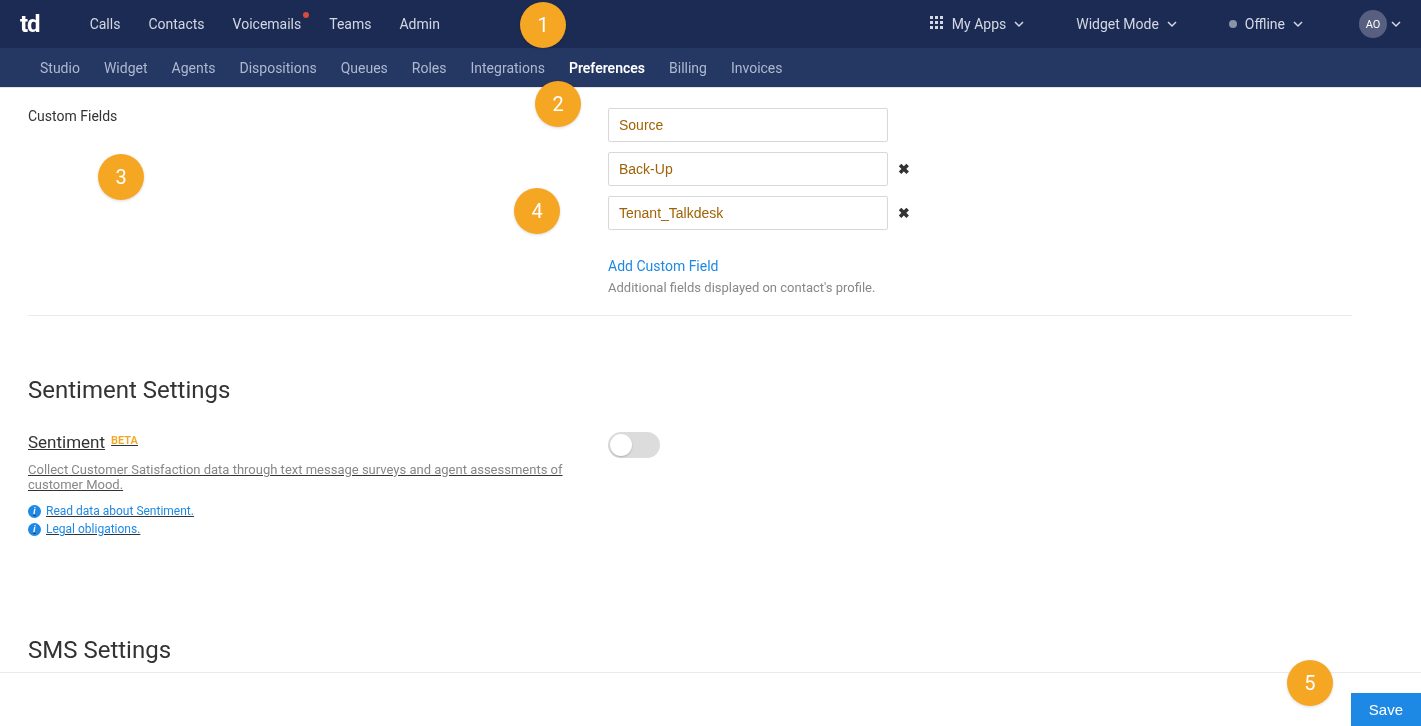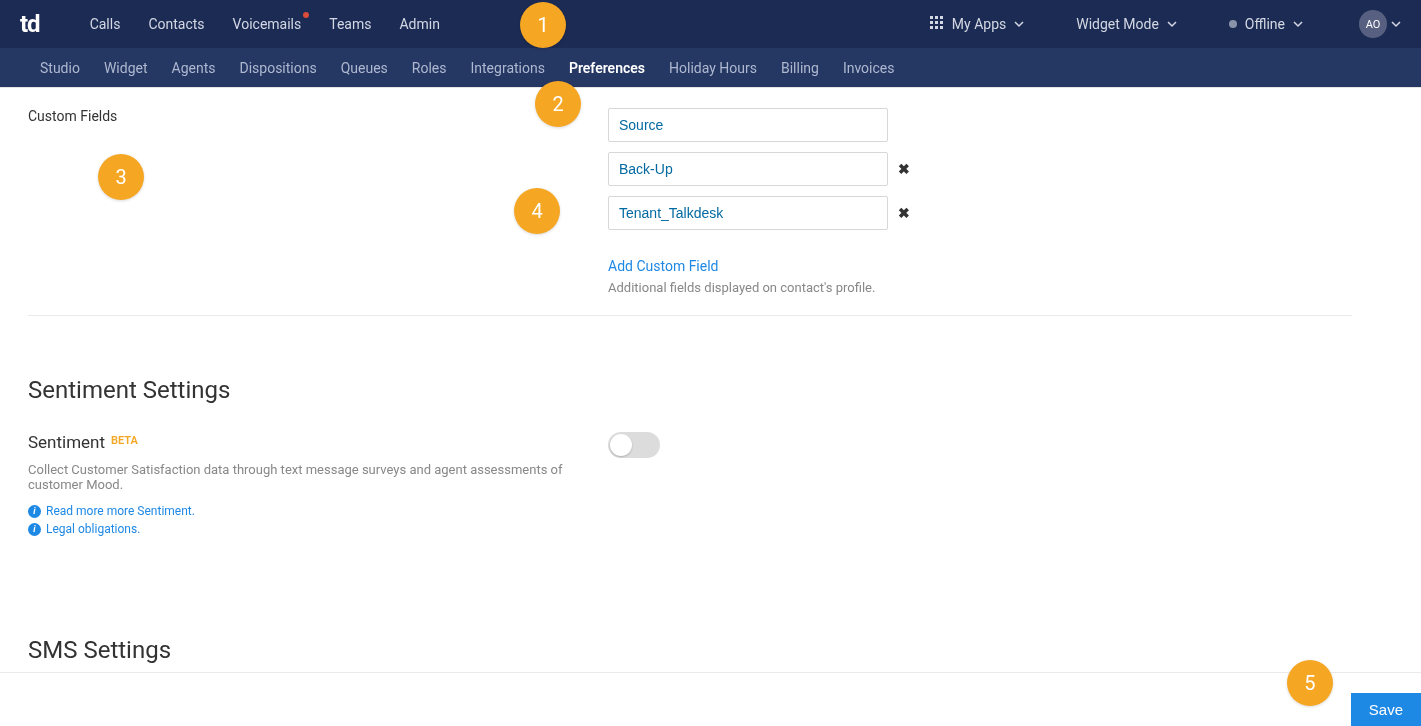--- a/index.html
+++ b/index.html
@@ -104,40 +104,40 @@
   .row .input-col {
     width: 520px;
   }
   .field-row { display:flex; align-items:center; margin-bottom:10px; }
   .text-input {
     width: 280px;
     height: 34px;
     border: 1px solid #d8d8d8;
     padding: 0 10px;
     font-size: 14px;
-    color: #0369a1;
+    color: #a16207;
     border-radius: 2px;
   }
   .remove-x {
     margin-left: 10px; cursor: pointer; color:#333; font-size:14px; font-weight:bold;
   }
   .add-link {
     color: #1e88e5;
     font-size: 14px;
     cursor: pointer;
     margin-top: 18px;
     display:inline-block;
   }
   .helper-text {
     color: #888; font-size: 13px; margin-top: 6px;
   }
   hr.section-divider {
     border: none; border-top: 1px solid #eaeaea; margin: 0 0 60px;
   }
-  .sentiment-section { margin-top: 10px; }
+  .sentiment-section { margin-top: 10px; text-decoration: underline; }
   .subrow-label { font-size:17px; color:#333; display:flex; align-items:baseline; }
   .beta-badge { color:#f5a623; font-size:11px; font-weight:600; margin-left:6px; position:relative; top:-4px; }
   .sub-desc { color:#888; font-size:13px; margin-top:10px; max-width:600px; }
   .info-link { color:#1e88e5; font-size:12px; margin-top:12px; display:flex; align-items:center; cursor:pointer; }
   .info-link + .info-link { margin-top:4px; }
   .info-icon {
     width:13px; height:13px; border-radius:50%; background:#1e88e5; color:#fff;
     display:inline-flex; align-items:center; justify-content:center; font-size:9px; font-weight:700; margin-right:5px; font-style: italic;
   }
   
@@ -236,21 +236,20 @@
 
 <div class="subnav" id="subnav">
     <div class="subnav-item">Studio</div>
     <div class="subnav-item">Widget</div>
     <div class="subnav-item">Agents</div>
     <div class="subnav-item">Dispositions</div>
     <div class="subnav-item">Queues</div>
     <div class="subnav-item">Roles</div>
     <div class="subnav-item">Integrations</div>
     <div class="subnav-item active">Preferences</div>
-    <div class="subnav-item">Holiday Hours</div>
     <div class="subnav-item">Billing</div>
     <div class="subnav-item">Invoices</div>
   </div>
 
 <div class="main">
 
   <div class="callout" style="top:-86px; left:520px;">1</div>
   <div class="callout" style="top:-7px; left:535px;">2</div>
   <div class="callout" style="top:66px; left:98px;">3</div>
   <div class="callout" style="top:100px; left:514px;">4</div>
@@ -274,21 +273,21 @@
   <h2 class="section-title">Sentiment Settings</h2>
   <div class="row sentiment-section">
     <div class="label-col">
       <div class="subrow-label">
         <span>Sentiment</span>
         <span class="beta-badge">BETA</span>
       </div>
       <div class="sub-desc">Collect Customer Satisfaction data through text message surveys and agent assessments of customer Mood.</div>
       <div class="info-link">
         <span class="info-icon">i</span>
-        <span>Read more more Sentiment.</span>
+        <span>Read data about Sentiment.</span>
       </div>
       <div class="info-link">
         <span class="info-icon">i</span>
         <span>Legal obligations.</span>
       </div>
     </div>
     <div class="input-col">
       <div class="toggle">
         <div class="toggle-knob"></div>
       </div>

